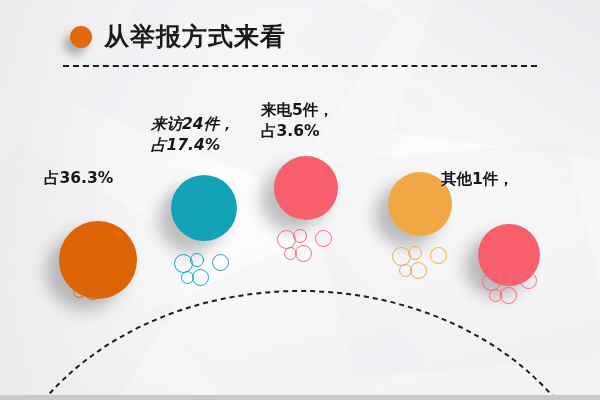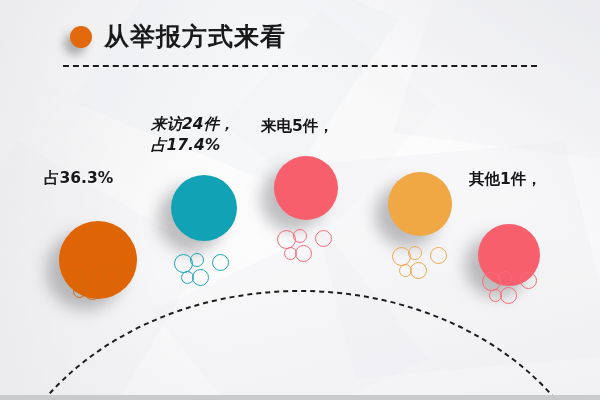--- a/index.html
+++ b/index.html
@@ -178,22 +178,23 @@
     <div class="cluster" style="left:174px; top:252px; color:#1aa6b6;">
       <i class="b1"></i>
       <i class="b2"></i>
       <i class="b3"></i>
       <i class="b4"></i>
       <i class="b5"></i>
     </div>
   </div>
 
   <div class="node">
-    <div class="node-label" style="left:261px; top:116px;">
+    <div class="node-label" style="left:261px; top:100px;">
       <div>来电5件，</div>
+      <div>占3.6%</div>
     </div>
     <div class="ball" style="left:274px; top:156px; width:64px; height:64px; background:#f75f6d;"></div>
     <div class="cluster" style="left:277px; top:228px; color:#f86b78;">
       <i class="b1"></i>
       <i class="b2"></i>
       <i class="b3"></i>
       <i class="b4"></i>
       <i class="b5"></i>
     </div>
   </div>
@@ -205,21 +206,21 @@
     <div class="cluster" style="left:392px; top:245px; color:#efa949;">
       <i class="b1"></i>
       <i class="b2"></i>
       <i class="b3"></i>
       <i class="b4"></i>
       <i class="b5"></i>
     </div>
   </div>
 
   <div class="node">
-    <div class="node-label" style="left:469px; top:169px;">
+    <div class="node-label" style="left:441px; top:169px;">
       <div>其他1件，</div>
     </div>
     <div class="ball" style="left:478px; top:224px; width:62px; height:62px; background:#f75f6d;"></div>
     <div class="cluster" style="left:482px; top:270px; color:#f86b78;">
       <i class="b1"></i>
       <i class="b2"></i>
       <i class="b3"></i>
       <i class="b4"></i>
       <i class="b5"></i>
     </div>

